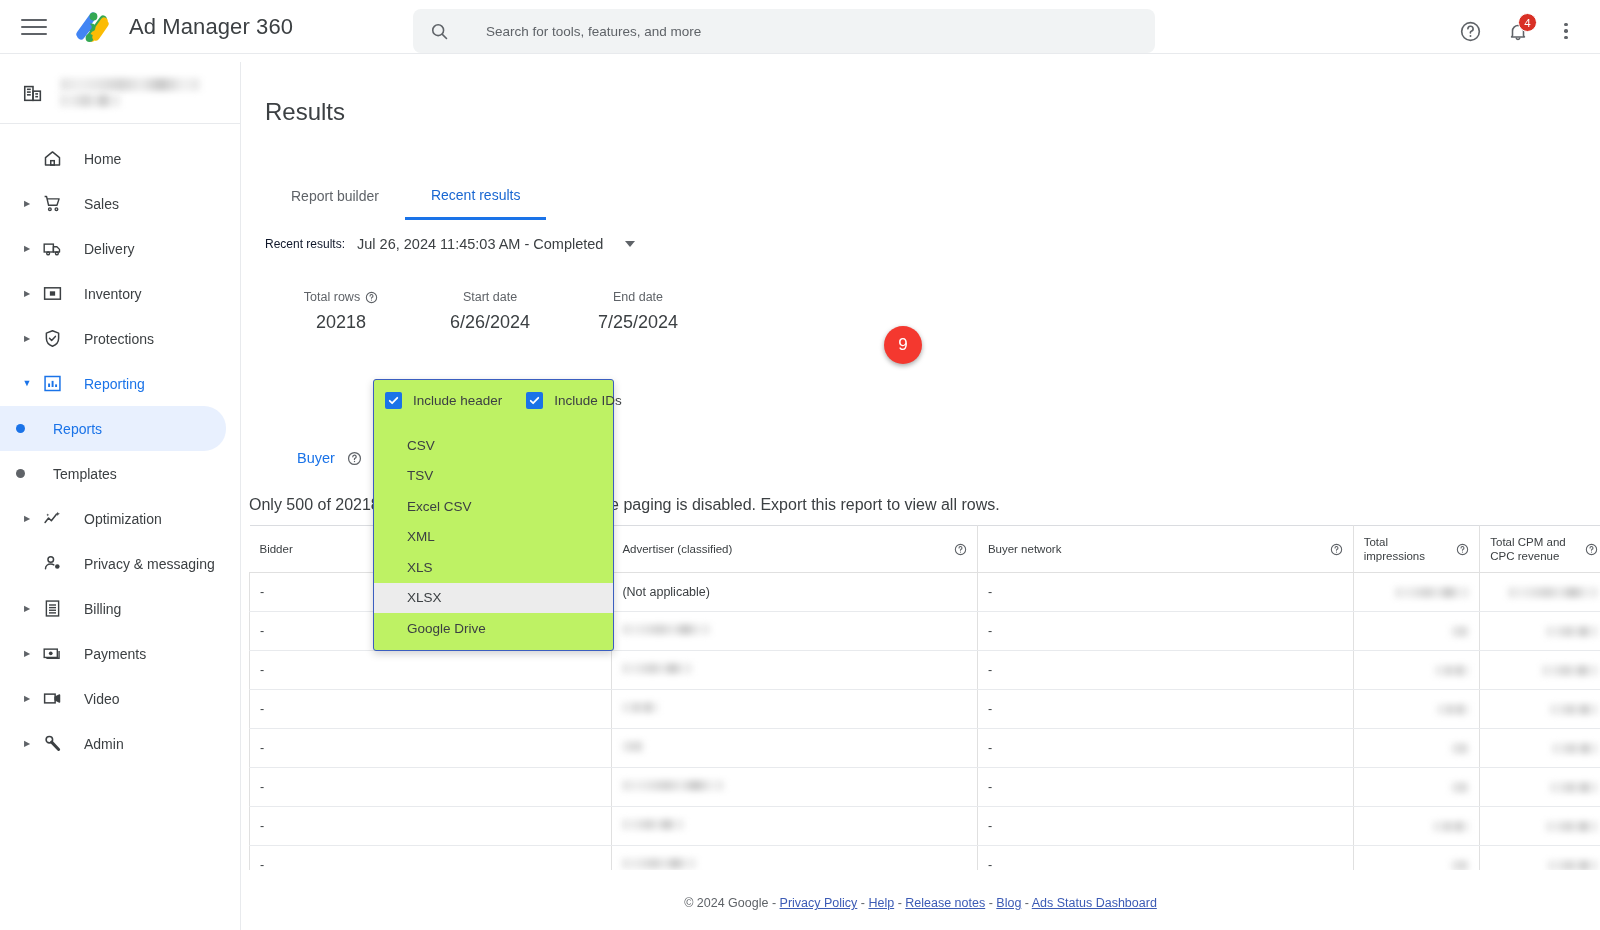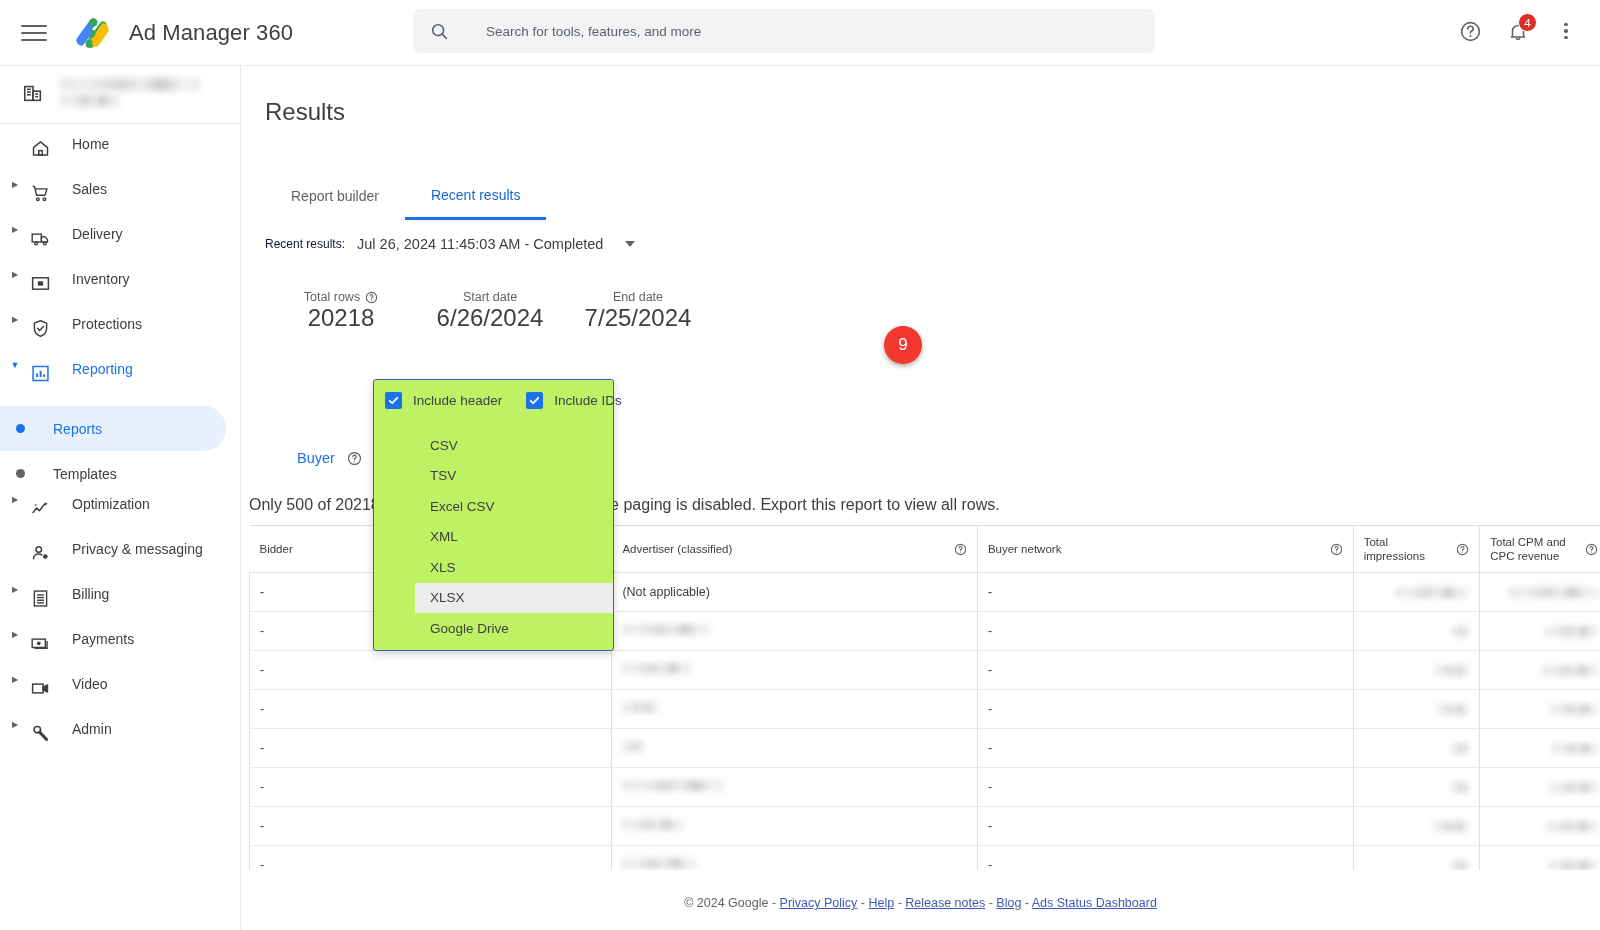--- a/index.html
+++ b/index.html
@@ -7,21 +7,21 @@
     width: 1600px; height: 930px;
     font-family: "Liberation Sans", sans-serif;
     background: #ffffff;
     color: #202124;
     overflow: hidden;
   }
   .app { position: relative; width: 1600px; height: 930px; }
 
   
   .topbar {
-    position: absolute; top: 0; left: 0; right: 0; height: 66px;
+    position: absolute; top: 0; left: 0; right: 0; height: 54px;
     background: #fff; display: flex; align-items: center;
     border-bottom: 1px solid #e8eaed;
     z-index: 30;
   }
   .hamburger { width: 26px; height: 20px; margin-left: 21px; cursor: pointer;
                display: flex; flex-direction: column; justify-content: space-between; padding: 2px 0;}
   .hamburger span { display: block; height: 2px; background: #5f6368; border-radius: 1px; }
 
   .logo { margin-left: 24px; width: 42px; height: 40px; position: relative; }
   .logo svg { display:block; }
@@ -65,22 +65,22 @@
           border-bottom: 1px solid #e8eaed; }
   .acct .bicon { width: 22px; height: 22px; flex: none; }
   .acct .blurlines { margin-left: 16px; display: flex; flex-direction: column; gap: 3px;}
   .blur {
     background: linear-gradient(90deg,#e3e3e3 0%,#f0f0f0 14%,#e6e6e6 28%,#d6d6d6 44%,
                                 #ededed 58%,#c9c9c9 72%,#f2f2f2 88%,#e8e8e8 100%);
     filter: blur(3px); border-radius: 2px;
   }
   .navlist { padding-top: 12px; }
   .navitem {
-    height: 45px; display: flex; cursor: pointer;
-    padding-left: 8px; position: relative; border-radius: 0 22px 22px 0;
+    height: 45px; display: flex; align-items: center; cursor: pointer;
+    padding-left: 20px; position: relative; border-radius: 0 22px 22px 0;
     margin-right: 14px;
   }
   .navitem .arrow {
     width: 14px; flex: none; text-align: center; font-size: 8px; color: #5f6368; line-height: 1;
   }
   .navitem .ico { width: 24px; height: 24px; margin-left: 6px; flex: none; display:flex; align-items:center; justify-content:center;}
   .navitem .lbl { margin-left: 20px; font-size: 14px; color: #3c4043; white-space: nowrap; }
   .navitem.active-parent .lbl { color: #1a73e8; }
 
   .subitem {
@@ -107,21 +107,21 @@
   .recentrow { position: absolute; left: 24px; top: 174px; display: flex; align-items: center; }
   .recentrow .rlabel { font-size: 12px; color: #0f172a; }
   .recentrow .rvalue { font-size: 14.5px; color: #3c4043; margin-left: 12px; }
   .recentrow .caret { margin-left: 22px; width: 0; height: 0;
     border-left: 5.5px solid transparent; border-right: 5.5px solid transparent;
     border-top: 6px solid #5f6368; cursor: pointer;}
 
   .statrow { position: absolute; top: 228px; left: 24px; display: flex; }
   .stat { margin-right: 0; }
   .stat .sl { font-size: 12.5px; color: #5f6368; display: flex; align-items: center; justify-content: center; gap: 5px;}
-  .stat .sv { font-size: 24px; color: #3c4043; text-align: center; font-weight: 400;}
+  .stat .sv { font-size: 18px; color: #3c4043; margin-top: 8px; text-align: center; font-weight: 400;}
   .stat.s1 { width: 152px; }
   .stat.s2 { width: 146px; }
   .stat.s3 { width: 150px; }
 
   .annot9 {
     position: absolute; left: 643px; top: 264px; width: 38px; height: 38px; border-radius: 50%;
     background: #f4382f; color: #fff; font-size: 17px; display: flex; align-items: center;
     justify-content: center; box-shadow: 0 2px 5px rgba(0,0,0,.35); font-weight: 500; z-index: 8;
   }
 
@@ -162,22 +162,22 @@
   .chkrow { display: flex; align-items: center; height: 40px; padding-left: 11px; gap: 0; }
   .chkitem { display: flex; align-items: center; cursor: pointer; }
   .chkbox {
     width: 17px; height: 17px; border-radius: 2px; background: #1a73e8; flex: none;
     display: flex; align-items: center; justify-content: center;
   }
   .chkbox svg { display:block; }
   .chkitem .ctxt { margin-left: 11px; font-size: 13.5px; color: #3c4043; white-space: nowrap; }
   .chkitem.second { margin-left: 24px; }
   .mitem {
-    height: 30.5px; display: flex; align-items: center; padding-left: 15px;
-    font-size: 13.5px; color: #3c4043; cursor: pointer; margin-left: 41px;
+    height: 30.5px; display: flex; align-items: center; padding-left: 33px;
+    font-size: 13.5px; color: #3c4043; cursor: pointer;
   }
   .mitem:hover, .mitem.hovered { background: #ececec; }
   .menu-spacer { height: 10px; }
 
   
   .footer {
     position: absolute; left: 0; right: 0; bottom: 20px; text-align: center;
     font-size: 12.5px; color: #5f6368;
   }
   .footer a { color: #3c5bb5; text-decoration: underline; }

